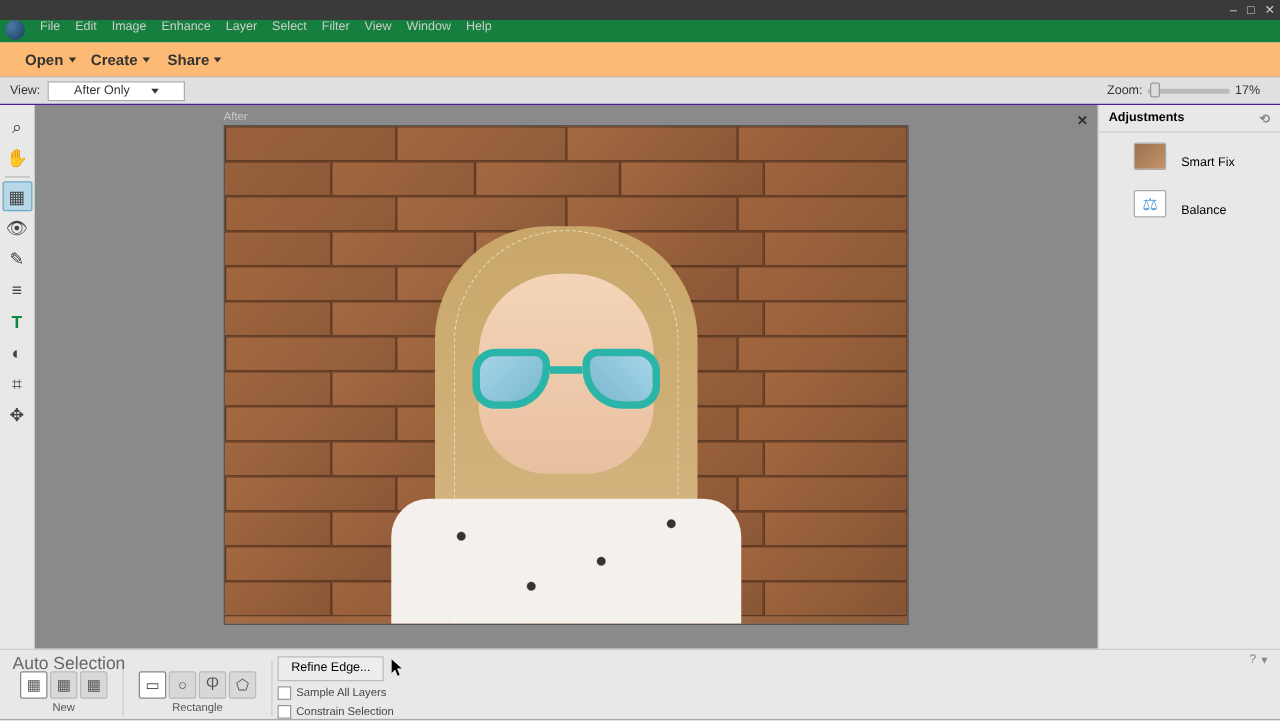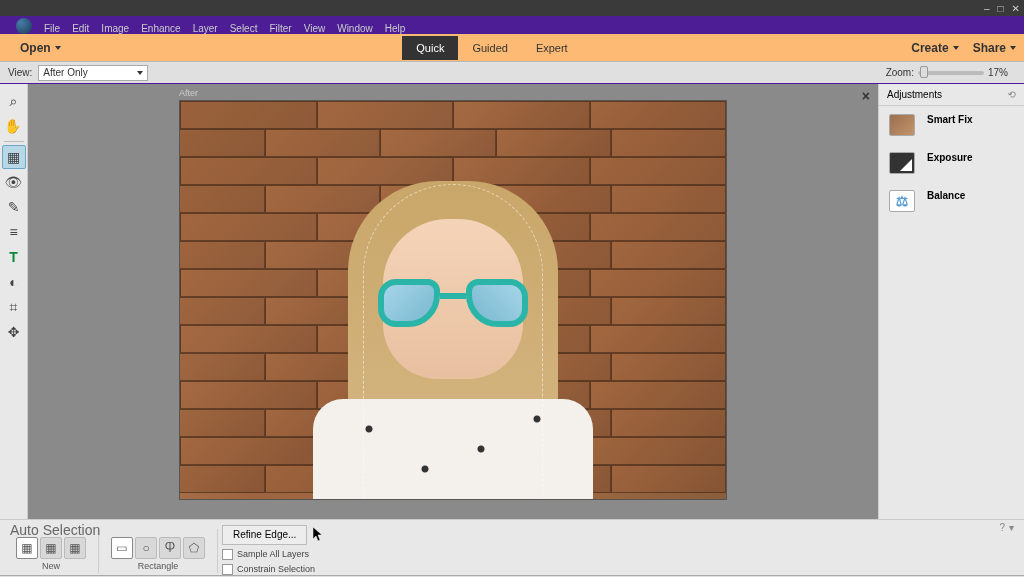--- a/index.html
+++ b/index.html
@@ -3,38 +3,38 @@
 <meta charset="utf-8">
 <style>
 * { margin: 0; padding: 0; box-sizing: border-box; font-family: Tahoma, Arial, sans-serif; }
 body { width: 1024px; height: 577px; background: #e0e0e0; overflow: hidden; position: relative; }
 
 
 .titlebar { height: 16px; background: #3a3a3a; display: flex; justify-content: flex-end; align-items: center; padding: 0 4px; }
 .titlebar span { color: #ccc; font-size: 10px; margin-left: 8px; cursor: pointer; }
 
 
-.menubar { height: 18px; background: #4c1d95; display: flex; align-items: flex-end; padding-left: 16px; }
+.menubar { height: 18px; background: #15803d; display: flex; align-items: flex-start; padding-left: 4px; }
 .app-icon { width: 16px; height: 16px; background: radial-gradient(circle at 30% 30%, #4a7ca8, #1a3a58); border-radius: 50%; margin-right: 6px; }
 .menubar .menu-item { color: #ccc; font-size: 10px; padding: 0 6px; cursor: pointer; }
 
 
 .topbar { height: 28px; background: #fdba74; display: flex; align-items: center; padding: 0 8px; border-bottom: 1px solid #bbb; }
 .open-btn { font-size: 12px; font-weight: bold; color: #333; padding: 4px 12px; cursor: pointer; }
 .caret-down { display:inline-block; margin-left:4px; border-left:3px solid transparent; border-right:3px solid transparent; border-top:4px solid currentColor; vertical-align:middle; }
 .mode-tabs { margin: 0 auto; display: flex; }
 .mode-tab { font-size: 11px; padding: 6px 14px; cursor: pointer; color: #333; }
 .mode-tab.active { background: #333; color: #fff; }
 .right-actions { display: flex; align-items: center; gap: 14px; }
 .right-action { font-size: 12px; font-weight: bold; color: #333; cursor: pointer; }
 
 
 .viewbar { height: 22px; background: #e0e0e0; display: flex; align-items: center; padding: 0 8px; border-bottom: 1px solid #4c1d95; font-size: 10px; color: #333; }
 .viewbar .view-label { margin-right: 6px; }
-.view-dropdown { width: 110px; height: 16px; background: #fff; border: 1px solid #aaa; display: flex; align-items: center; justify-content: space-between; padding: 0 4px; cursor: pointer; font-size: 10px; }
+.view-dropdown { width: 110px; height: 16px; background: #fff; border: 1px solid #aaa; display: flex; align-items: center; justify-content: space-between; padding: 0 20px; cursor: pointer; font-size: 10px; }
 .zoom-controls { margin-left: auto; display: flex; align-items: center; gap: 4px; margin-right: 8px; }
 .zoom-slider-track { width: 66px; height: 4px; background: #bbb; border-radius: 2px; position: relative; }
 .zoom-slider-thumb { width: 8px; height: 12px; background: #ddd; border: 1px solid #999; border-radius: 2px; position: absolute; left: 2px; top: -5px; cursor: pointer; }
 
 
 .main { display: flex; height: 435px; }
 
 
 .toolbox { width: 28px; background: #e8e8e8; border-right: 1px solid #ccc; padding-top: 4px; }
 .toolbox .tool { width: 24px; height: 24px; margin: 1px auto; display: flex; align-items: center; justify-content: center; cursor: pointer; color: #444; font-size: 14px; border-radius: 2px; }
@@ -56,23 +56,23 @@
 .lens-l, .lens-r { width: 62px; height: 48px; border: 6px solid #2bb5a8; border-radius: 18px 12px 32px 18px; position: absolute; background: linear-gradient(135deg, #a5d5e8, #7ab8d0); }
 .lens-l { left: 0; }
 .lens-r { right: 0; transform: scaleX(-1); }
 .bridge { position: absolute; top: 14px; left: 62px; width: 26px; height: 6px; background: #2bb5a8; }
 .dress { position: absolute; bottom: 0; left: 50%; transform: translateX(-50%); width: 280px; height: 100px; background: #f4f0ec; border-radius: 30px 30px 0 0; }
 .dress::before { content:""; position:absolute; inset:0; background-image: radial-gradient(circle at 20% 30%, #333 3px, transparent 4px), radial-gradient(circle at 60% 50%, #333 3px, transparent 4px), radial-gradient(circle at 80% 20%, #333 3px, transparent 4px), radial-gradient(circle at 40% 70%, #333 3px, transparent 4px); }
 .selection-dots { position: absolute; inset: 25px 90px 0 90px; border-top: 1px dashed rgba(255,255,255,0.5); border-left: 1px dashed rgba(255,255,255,0.5); border-right: 1px dashed rgba(255,255,255,0.5); border-radius: 100px 100px 0 0; pointer-events: none; }
 
 
 .adjustments-panel { width: 146px; background: #e8e8e8; border-left: 1px solid #ccc; }
-.panel-header { height: 22px; display: flex; align-items: center; padding: 0 8px; font-size: 10px; border-bottom: 1px solid #ccc; justify-content: space-between; }
+.panel-header { height: 22px; display: flex; align-items: center; padding: 0 8px; font-size: 10px; border-bottom: 1px solid #ccc; justify-content: space-between; font-weight: bold; }
 .panel-header .small-icon { font-size: 10px; color: #888; cursor: pointer; }
-.adj-item { display: flex; align-items: flex-start; padding: 8px 10px; font-size: 10px; cursor: pointer; gap: 12px; font-weight: bold; }
+.adj-item { display: flex; align-items: flex-end; padding: 8px 28px; font-size: 10px; cursor: pointer; gap: 12px; }
 .adj-thumb { width: 26px; height: 22px; background: #888; border: 1px solid #aaa; border-radius: 2px; display: flex; align-items: center; justify-content: center; font-size: 14px; color: #fff; }
 .adj-thumb.smartfix { background: linear-gradient(135deg, #9a7050, #c4946a); }
 .adj-thumb.exposure { background: #333; position: relative; }
 .adj-thumb.exposure::after { content:""; position:absolute; right:2px; bottom:2px; width:0; height:0; border-left:12px solid transparent; border-bottom:12px solid #fff; }
 .adj-thumb.lighting { background: #fff; }
 .adj-thumb.lighting svg { width:24px; height:18px; }
 .adj-thumb.color { background: #445; }
 .adj-thumb.color::before { content:""; display:block; width:100%; height:4px; background: linear-gradient(90deg,#e44,#ea4,#4c4,#48e,#a4e); margin-top:9px; }
 .adj-thumb.balance { background: #fff; color:#5a9dd4; }
 .adj-thumb.sharpen { background: linear-gradient(135deg,#678,#abc); }
@@ -112,25 +112,20 @@
   <span class="menu-item">Layer</span>
   <span class="menu-item">Select</span>
   <span class="menu-item">Filter</span>
   <span class="menu-item">View</span>
   <span class="menu-item">Window</span>
   <span class="menu-item">Help</span>
 </div>
 
 <div class="topbar">
   <span class="open-btn"><span>Open</span><span class="caret-down"></span></span>
-  <div class="mode-tabs">
-    <span class="mode-tab active">Quick</span>
-    <span class="mode-tab">Guided</span>
-    <span class="mode-tab">Expert</span>
-  </div>
   <div class="right-actions">
     <span class="right-action"><span>Create</span><span class="caret-down"></span></span>
     <span class="right-action"><span>Share</span><span class="caret-down"></span></span>
   </div>
 </div>
 
 <div class="viewbar">
   <span class="view-label">View:</span>
   <div class="view-dropdown">
     <span>After Only</span>
@@ -275,24 +270,20 @@
   <div class="adjustments-panel">
     <div class="panel-header">
       <span>Adjustments</span>
       <span class="small-icon">⟲</span>
     </div>
     <div class="adj-item">
         <div class="adj-thumb smartfix"></div>
         <span>Smart Fix</span>
       </div>
     <div class="adj-item">
-        <div class="adj-thumb exposure"></div>
-        <span>Exposure</span>
-      </div>
-    <div class="adj-item">
         <div class="adj-thumb balance">⚖</div>
         <span>Balance</span>
       </div>
   </div>
 </div>
 
 <div class="tool-options">
   <span class="tool-options-title">Auto Selection</span>
   <div class="tool-options-icons">
     <span>?</span>

